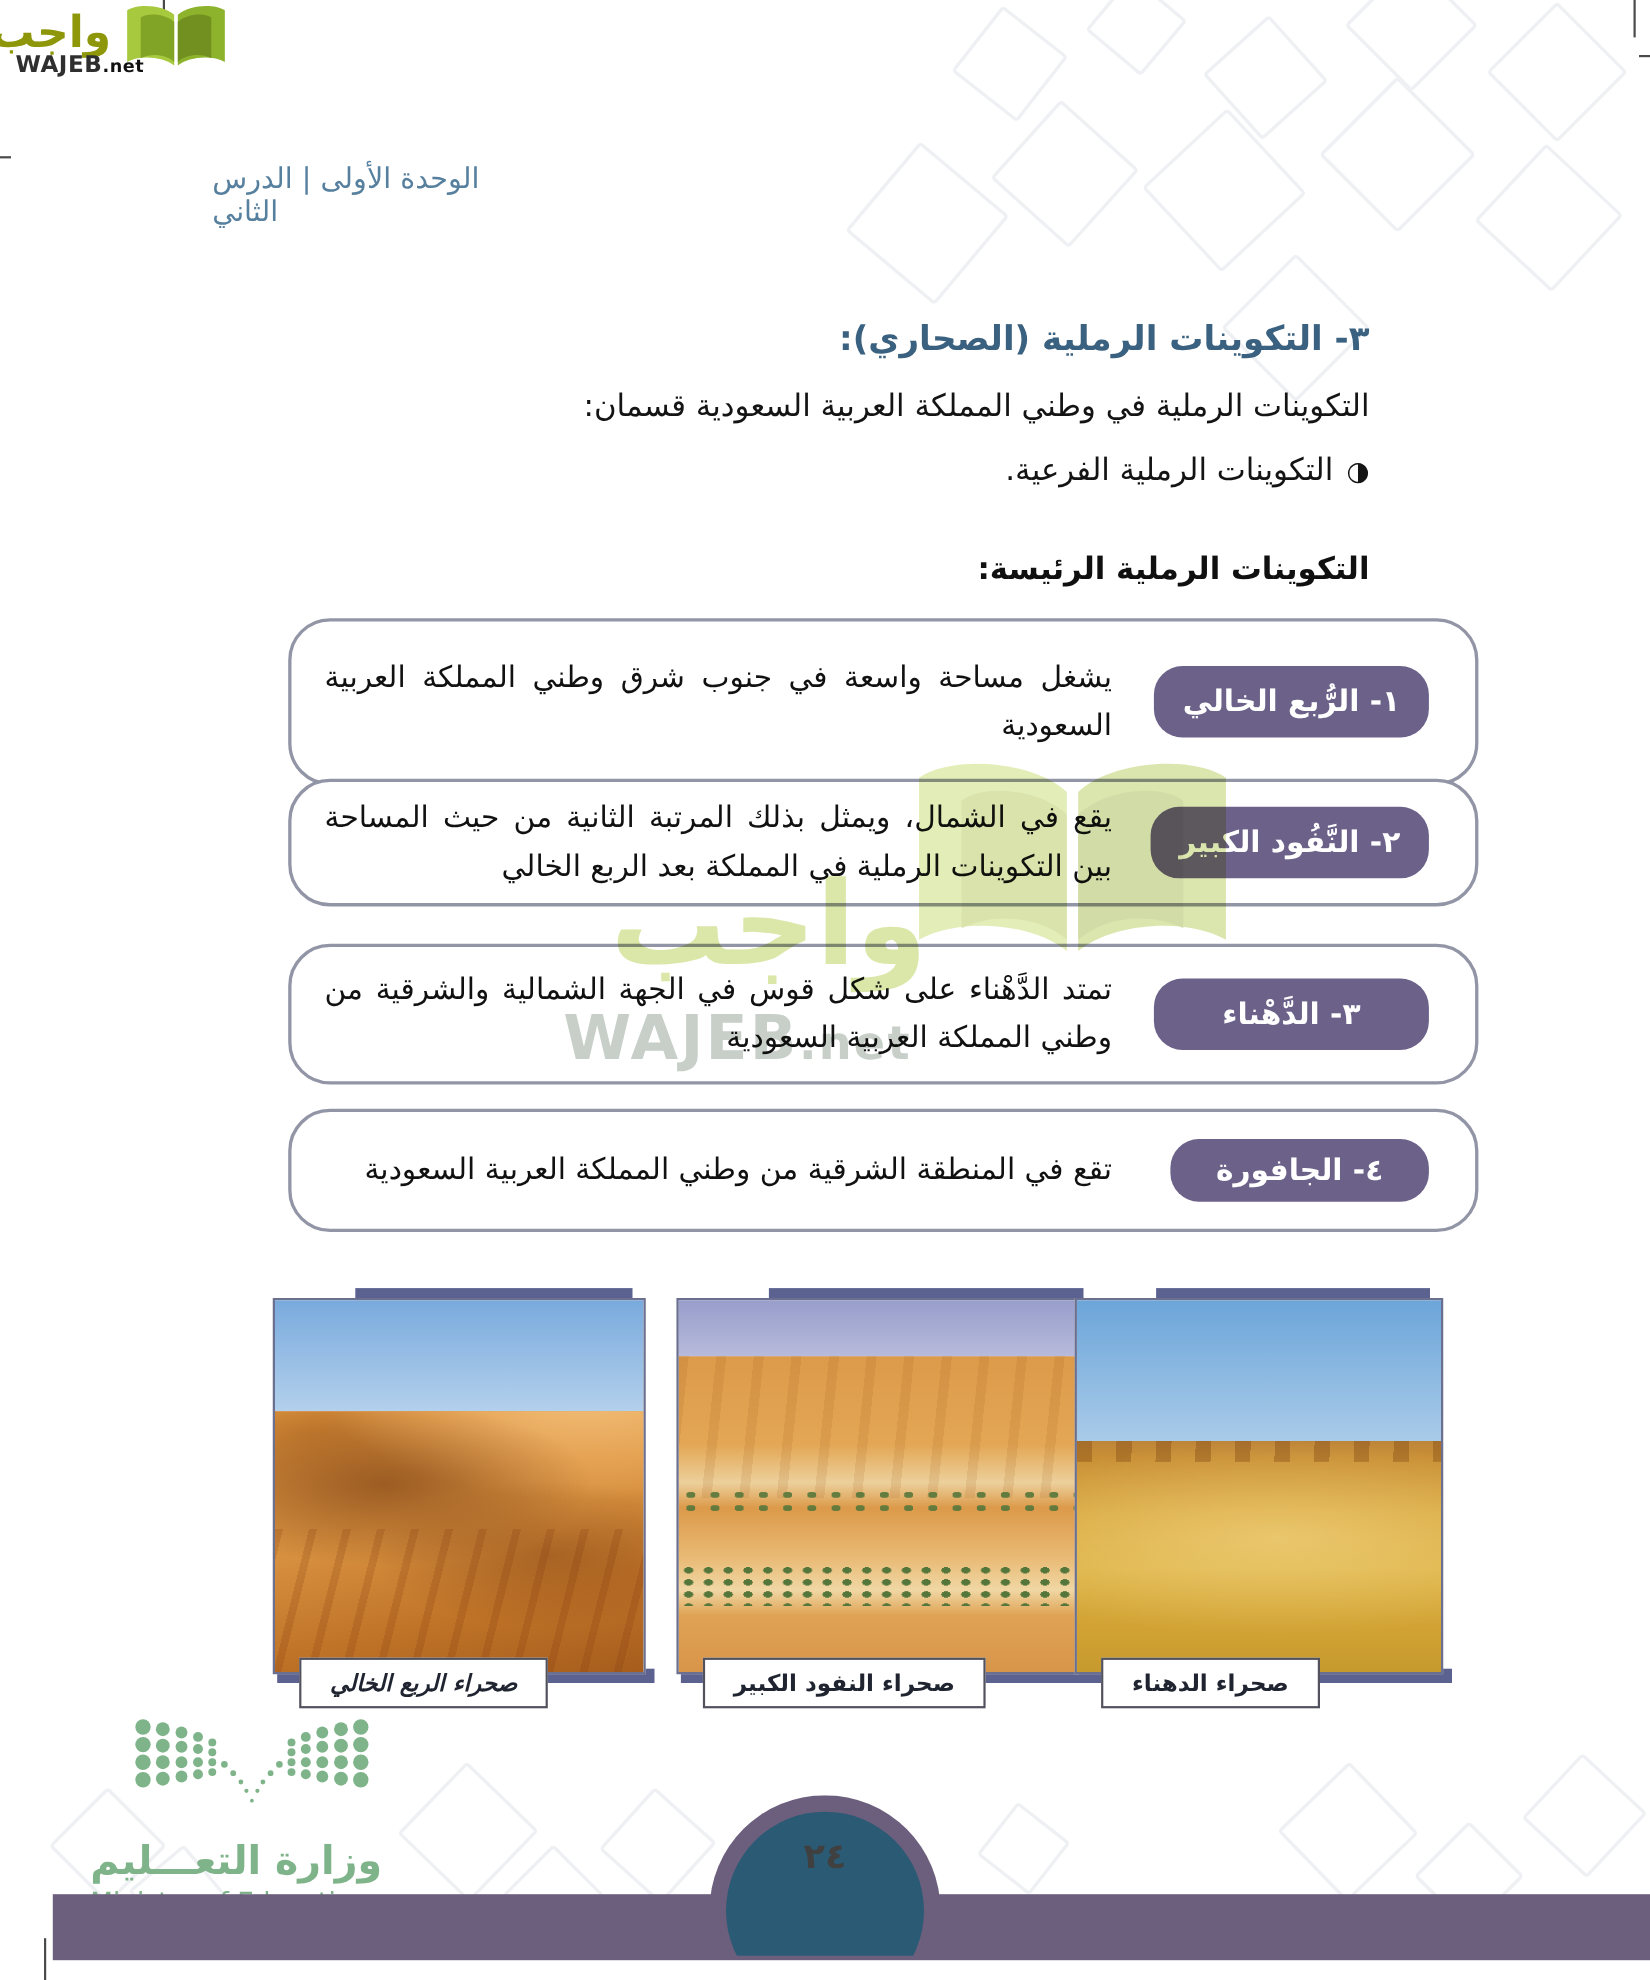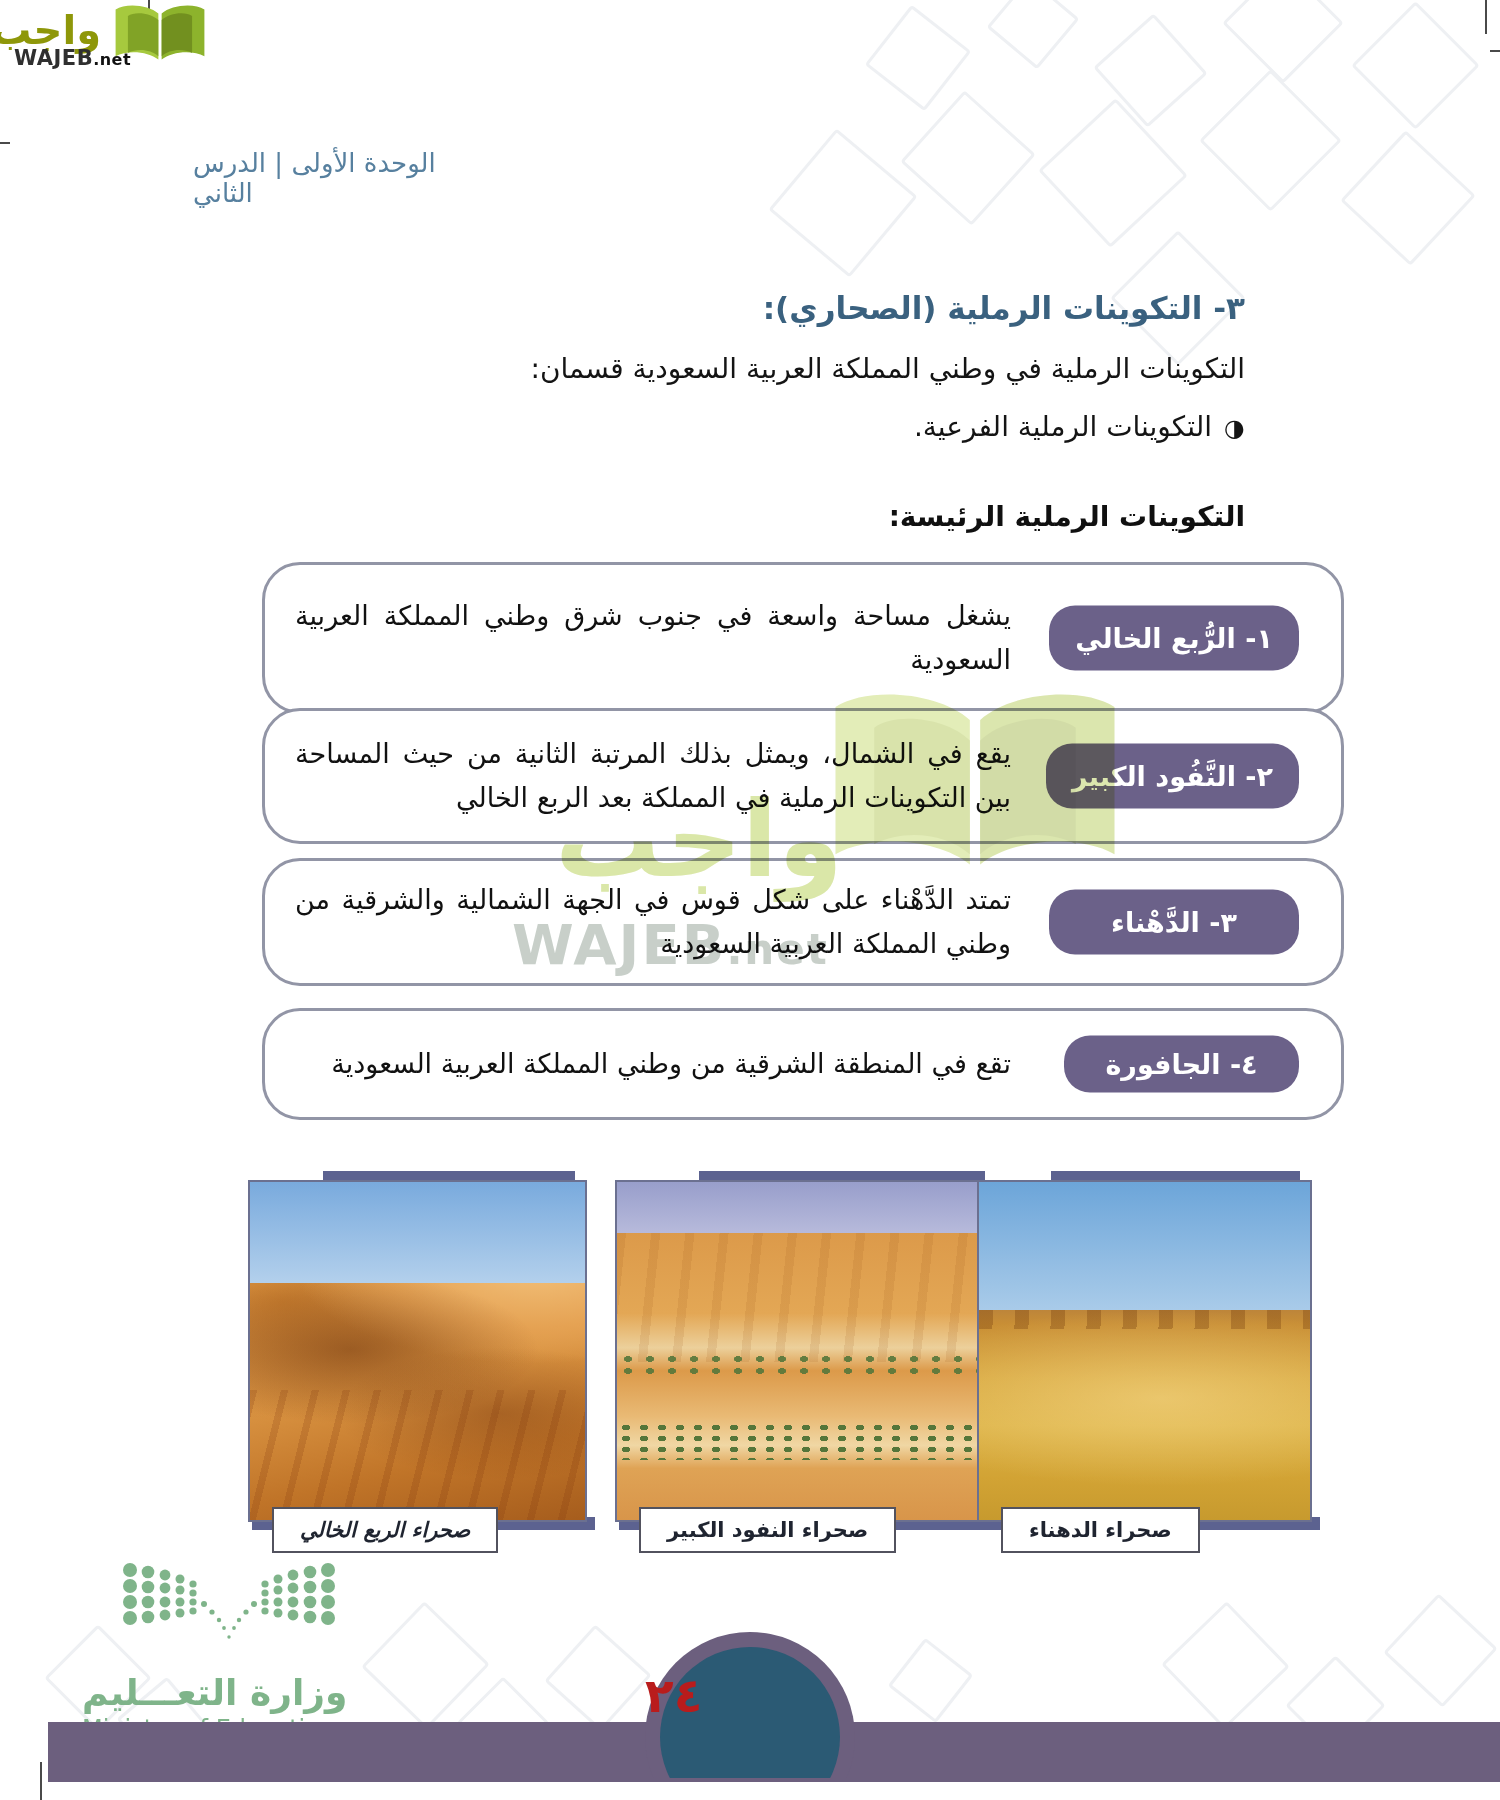--- a/index.html
+++ b/index.html
@@ -31,21 +31,21 @@
 
   
   .fbox{position:absolute;left:262px;width:1082px;border:3px solid #9295a6;border-radius:38px;background:#fff;box-sizing:border-box;}
   .fbox .pill{position:absolute;right:42px;top:50%;transform:translateY(-50%);min-width:250px;box-sizing:border-box;
     background:#6b6189;color:#ffffff;font-weight:bold;font-size:27px;text-align:center;direction:rtl;
     padding:17px 26px;border-radius:26px;}
   .fbox .desc{position:absolute;right:330px;left:30px;top:50%;transform:translateY(-50%);
     font-size:27px;line-height:1.62;color:#111;direction:rtl;text-align:justify;}
   .fbox .desc.single{text-align:right;}
   .box1{top:562px;height:152px;}
-  .box2{top:708px;height:136px;}
+  .box2{top:708px;height:116px;}
   .box3{top:858px;height:128px;}
   .box4{top:1008px;height:112px;}
   .box4 .pill{padding:13px 26px;min-width:235px;}
 
   
   .watermark{position:absolute;left:500px;top:680px;width:640px;height:330px;pointer-events:none;
     mix-blend-mode:multiply;z-index:6;}
   .watermark .book{position:absolute;left:320px;top:0;width:310px;height:240px;opacity:.42;}
   .watermark .ar{position:absolute;left:55px;top:108px;font-size:105px;font-weight:bold;color:#b6cf52;opacity:.5;direction:rtl;line-height:1;}
   .watermark .en{position:absolute;left:12px;top:232px;font-size:56px;font-weight:900;color:#a3b0a6;opacity:.6;letter-spacing:2px;}
@@ -100,21 +100,21 @@
   
   .moe{position:absolute;left:82px;top:1558px;width:330px;}
   .moe svg{width:230px;height:100px;display:block;margin-left:32px;}
   .moe .ar{font-size:36px;font-weight:bold;color:#7fb48a;direction:rtl;text-align:left;margin:14px 0 2px 0;letter-spacing:1px;}
   .moe .en{font-size:24px;color:#7fb48a;}
   .moe .yr{font-size:20px;color:#7fb48a;margin-top:2px;}
   .footbar{position:absolute;left:48px;right:0;top:1722px;height:60px;background:#6c5f7e;z-index:4;}
   .pagenum-clip{position:absolute;left:645px;top:1632px;width:210px;height:146px;overflow:hidden;z-index:5;}
   .pagenum-ring{position:absolute;left:0;top:0;width:210px;height:210px;border-radius:50%;background:#6c5f7e;}
   .pagenum-inner{position:absolute;left:15px;top:15px;width:180px;height:180px;border-radius:50%;background:#2b5a74;}
-  .pagenum{position:absolute;left:0;top:36px;width:210px;text-align:left;font-size:47px;font-weight:bold;color:#b91c1c;z-index:2;}
+  .pagenum{position:absolute;left:0;top:36px;width:210px;text-align:center;font-size:32px;font-weight:bold;color:#404040;z-index:2;}
 </style>
 </head>
 <body>
 
 <div class="page">
 
   <div class="crop" style="left:148px;top:0;width:2px;height:28px;"></div>
   <div class="crop" style="left:0;top:142px;width:10px;height:2px;"></div>
   <div class="crop" style="left:1485px;top:0;width:2px;height:34px;"></div>
   <div class="crop" style="left:1490px;top:50px;width:10px;height:2px;"></div>

